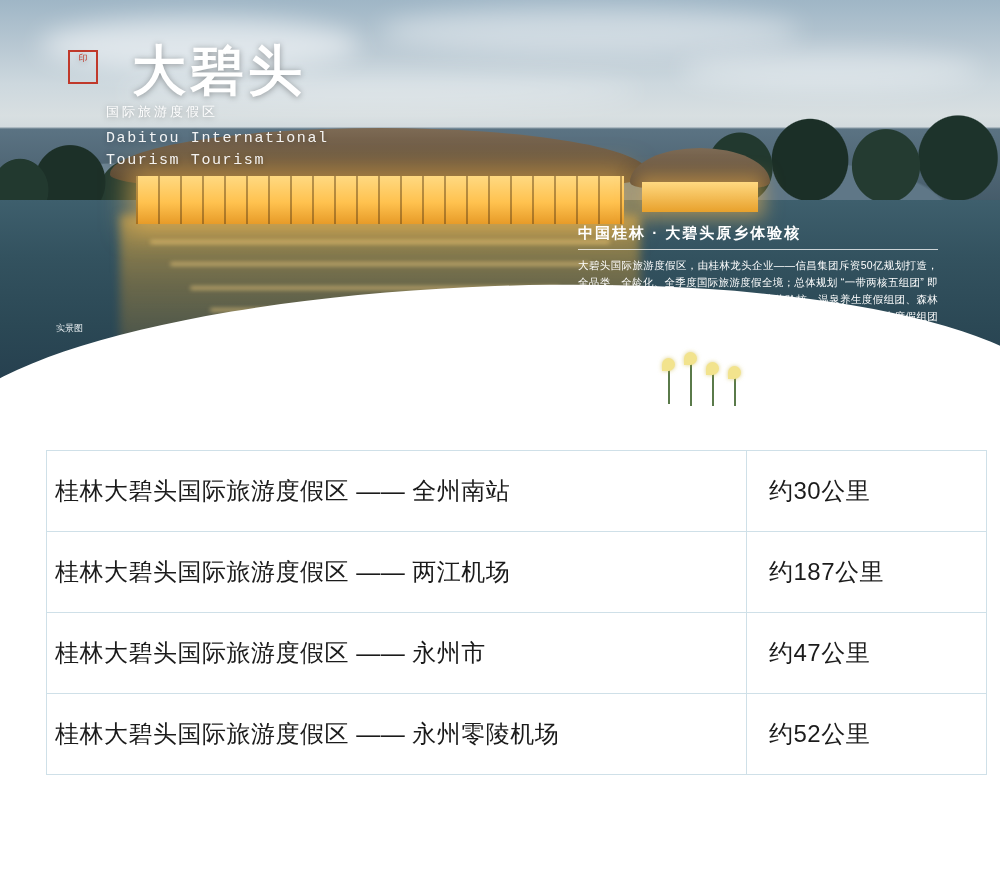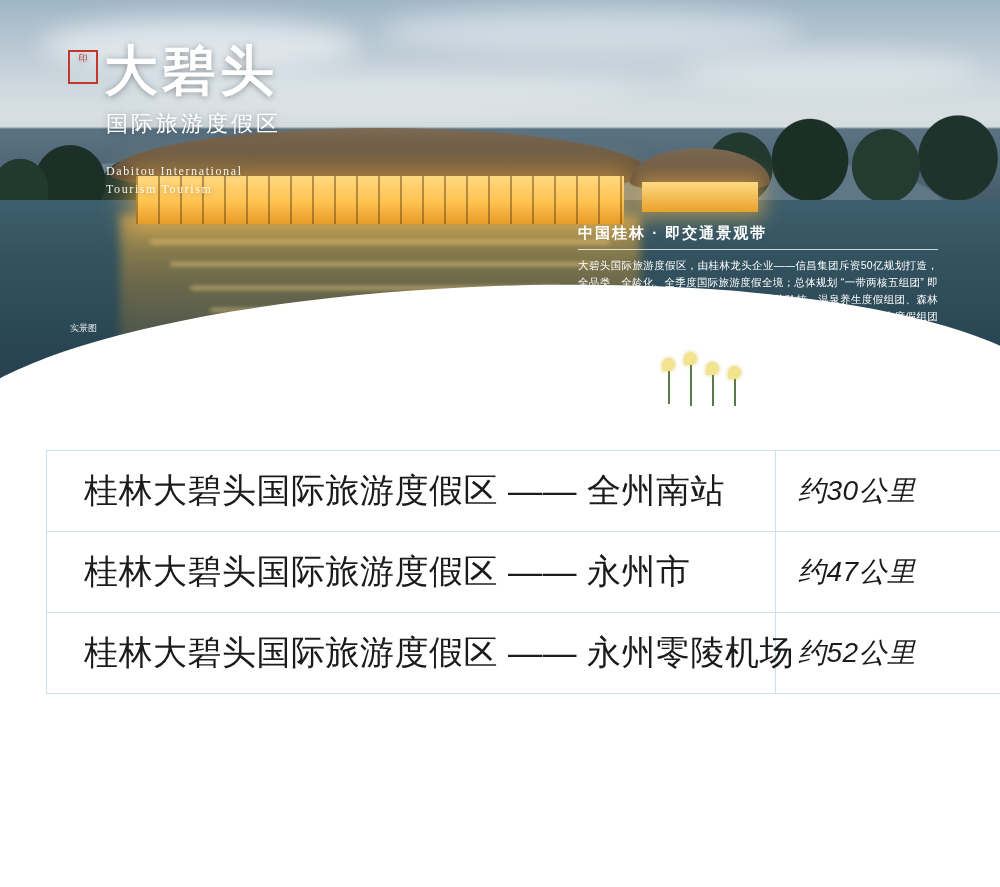--- a/index.html
+++ b/index.html
@@ -146,39 +146,39 @@
     left: 8px; top: 8px;
     width: 26px; height: 30px;
     border: 2px solid #c0392b;
     color: #c0392b;
     font-size: 9px;
     line-height: 13px;
     text-align: center;
     font-family: "DejaVu Serif", serif;
   }
   .logo-main {
-    margin-left: 44px;
+    margin-left: 72px;
     font-size: 54px;
     font-weight: bold;
     letter-spacing: 4px;
     line-height: 1.05;
     font-family: "DejaVu Serif", serif;
   }
   .logo-sub {
     margin-left: 46px;
-    margin-top: 10px;
-    font-size: 22px;
+    margin-top: 4px;
+    font-size: 13px;
     letter-spacing: 3px;
   }
   .logo-en {
     margin-left: 46px;
-    margin-top: 23px;
-    font-size: 12px;
+    margin-top: 7px;
+    font-size: 15px;
     letter-spacing: 1.6px;
-    font-family: Liberation Serif, serif;
+    font-family: Liberation Mono, monospace;
     opacity: 0.92;
   }
   .logo-en div { line-height: 1.5; }
 
   
   .caption {
     position: absolute;
     left: 578px; top: 224px;
     width: 360px;
     color: #ffffff;
@@ -193,21 +193,21 @@
   .caption-body {
     margin-top: 7px;
     font-size: 10.5px;
     line-height: 1.62;
     letter-spacing: 0.2px;
     text-align: justify;
   }
 
   .photo-note {
     position: absolute;
-    left: 70px; top: 322px;
+    left: 56px; top: 322px;
     font-size: 9px;
     color: #e8eef1;
   }
 
   
   .curve {
     position: absolute;
     left: -60px; top: 286px;
     width: 1120px; height: 300px;
     background: #ffffff;
@@ -254,32 +254,31 @@
     table-layout: fixed;
   }
   table.dist td {
     border: 1px solid #cfe0e8;
     height: 78px;
     vertical-align: middle;
     color: #1b1b1b;
   }
   td.route {
     width: 690px;
-    padding-left: 37px;
-    font-size: 34px;
+    padding-left: 8px;
+    font-size: 24px;
     letter-spacing: 0.5px;
     white-space: nowrap;
   }
   td.dist-val {
     width: 216px;
     padding-left: 22px;
-    font-size: 28px;
+    font-size: 24px;
     letter-spacing: 0.5px;
     white-space: nowrap;
-    font-style: italic;
   }
 </style>
 </head>
 <body>
 
 <div class="hero">
   <div class="sky"></div>
   <div class="cloud c1"></div>
   <div class="cloud c2"></div>
   <div class="cloud c3"></div>
@@ -310,21 +309,21 @@
     <div class="logo-seal">印</div>
     <div class="logo-main">大碧头</div>
     <div class="logo-sub">国际旅游度假区</div>
     <div class="logo-en">
       <div>Dabitou International</div>
       <div>Tourism    Tourism</div>
     </div>
   </div>
 
   <div class="caption">
-    <div class="caption-title">中国桂林 · 即交通景观带</div>
+    <div class="caption-title">中国桂林 · 大碧头原乡体验核</div>
     <div class="caption-body">大碧头国际旅游度假区，由桂林龙头企业——信昌集团斥资50亿规划打造，全品类、全龄化、全季度国际旅游度假全境；总体规划 “一带两核五组团” 即交通景观带，徐霞客文化核、大碧头原乡体验核、温泉养生度假组团、森林秘境探索组团、运动拓展度假组团、田园农业体验组团、神农养生度假组团全景旅游度假版图。</div>
   </div>
 
   <div class="photo-note">实景图</div>
 
   <div class="curve"></div>
   <div class="curve2"></div>
 
   <div class="flowers">
     <div class="stem" style="left:18px; top:12px; height:40px;"></div>
@@ -337,20 +336,24 @@
     <div class="flower" style="left:78px; top:14px;"></div>
   </div>
 </div>
 
 <div class="table-wrap">
   <table class="dist">
     <tbody>
       <tr>
         <td class="route">桂林大碧头国际旅游度假区 —— 全州南站</td>
         <td class="dist-val">约30公里</td>
+      </tr>
+      <tr>
+        <td class="route">桂林大碧头国际旅游度假区 —— 两江机场</td>
+        <td class="dist-val">约187公里</td>
       </tr>
       <tr>
         <td class="route">桂林大碧头国际旅游度假区 —— 永州市</td>
         <td class="dist-val">约47公里</td>
       </tr>
       <tr>
         <td class="route">桂林大碧头国际旅游度假区 —— 永州零陵机场</td>
         <td class="dist-val">约52公里</td>
       </tr>
     </tbody>

